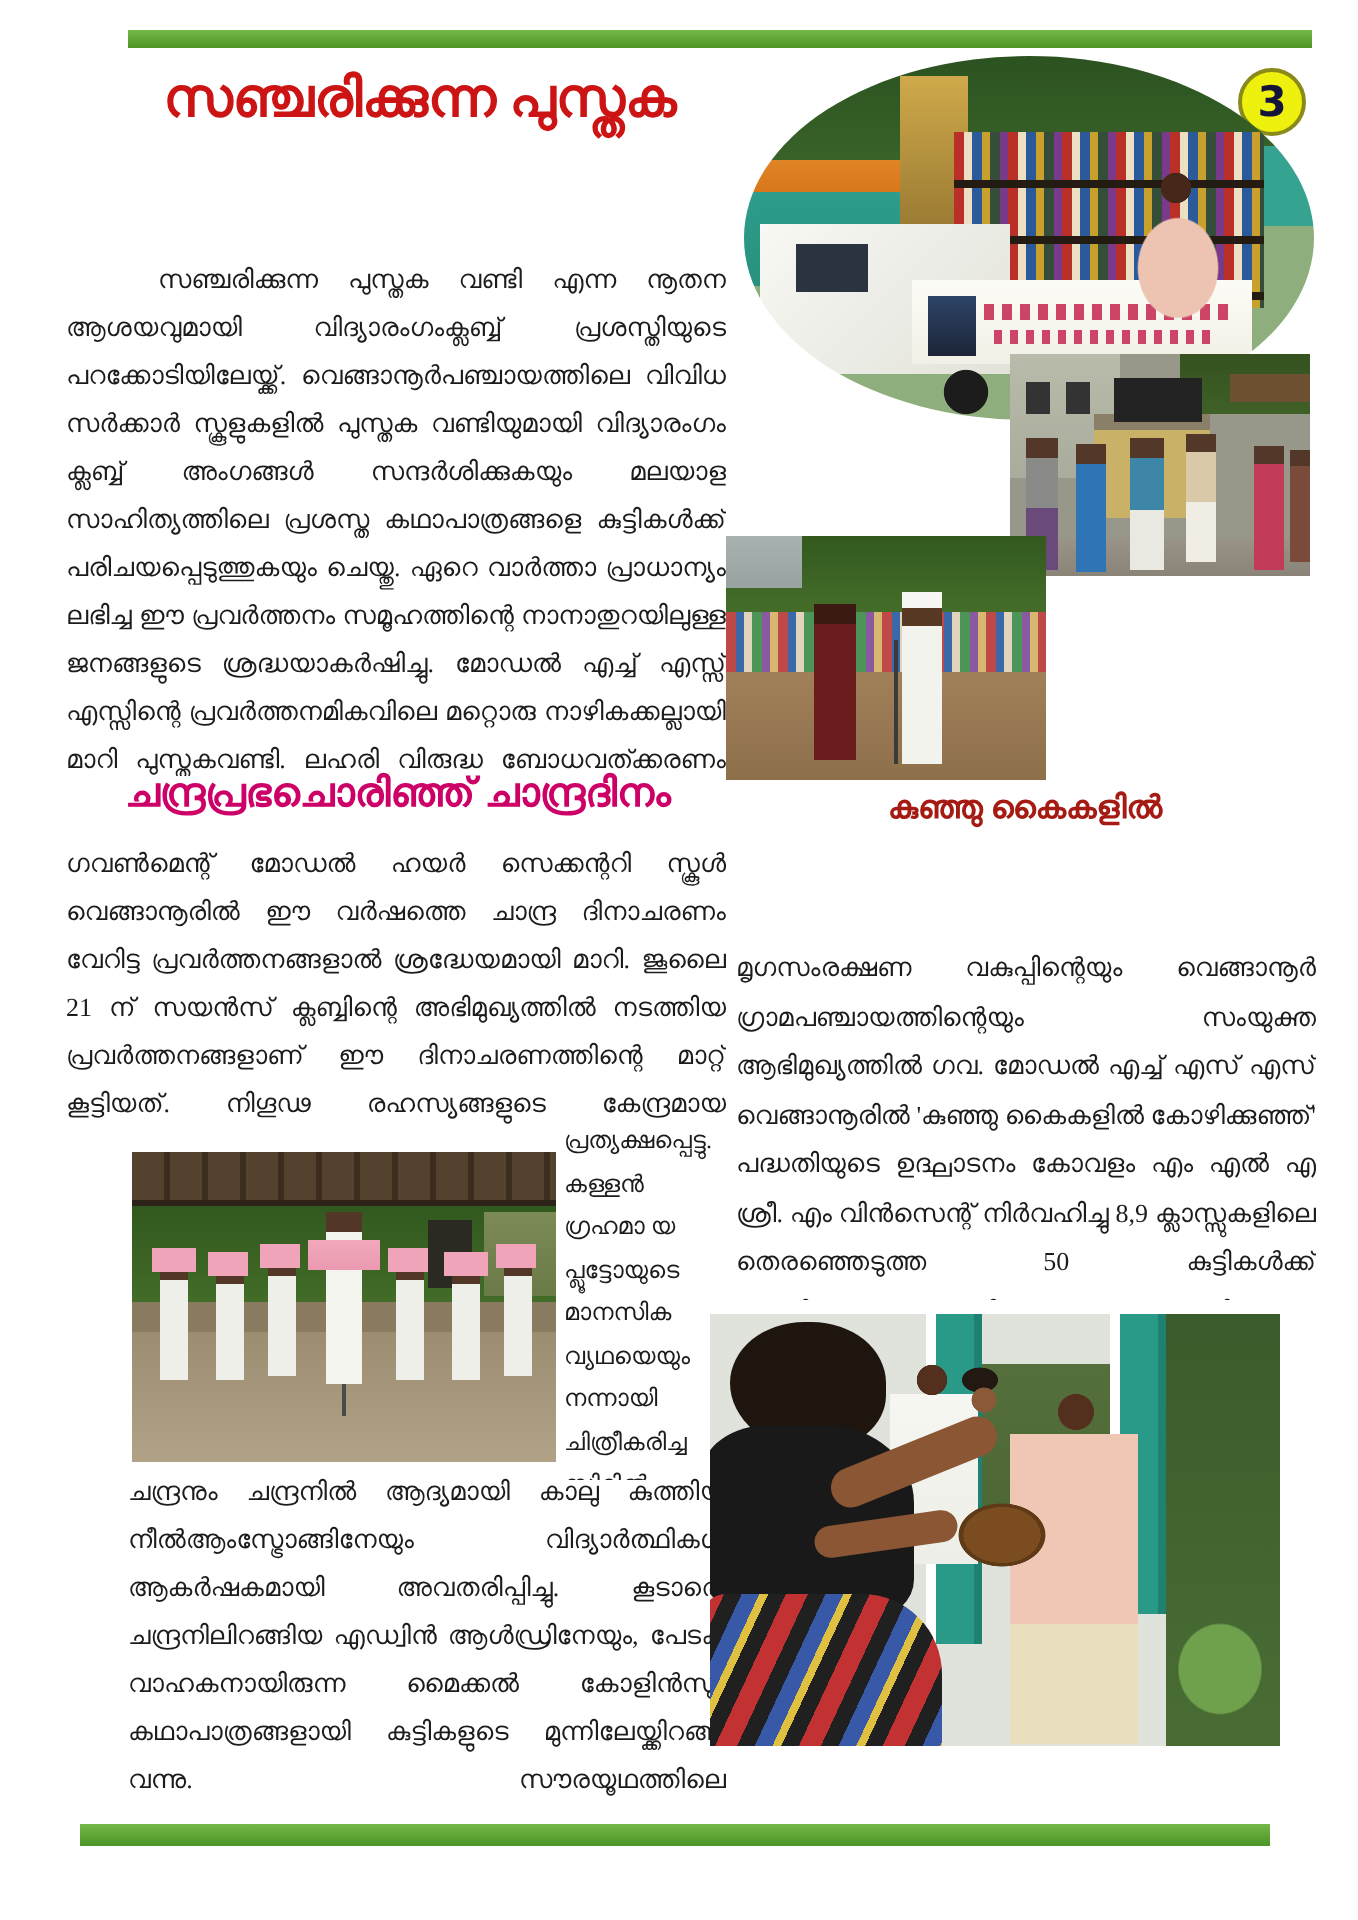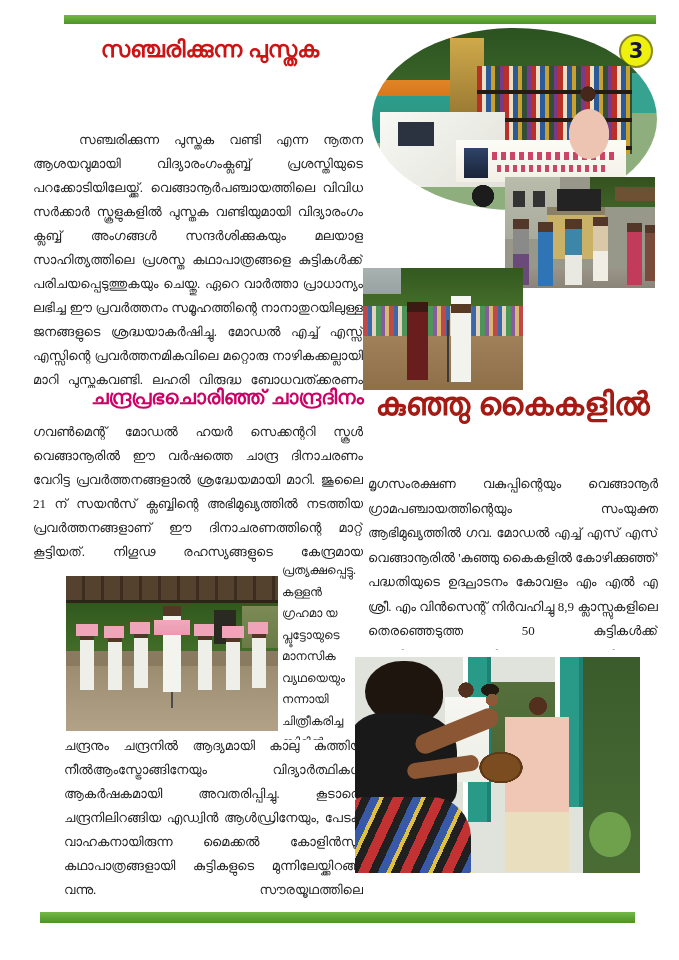--- a/index.html
+++ b/index.html
@@ -14,29 +14,29 @@
   
   .page-num{
     position:absolute;left:619px;top:34px;width:34px;height:34px;border-radius:50%;
     background:#eef00e;border:2px solid #8a8a1a;box-sizing:border-box;
     display:flex;align-items:center;justify-content:center;
     font-weight:bold;font-size:21px;color:#14143a;font-family:"DejaVu Sans",sans-serif;
   }
   
   .a1-title{
     position:absolute;left:45px;top:34px;width:330px;text-align:center;
-    font-weight:bold;font-size:23px;line-height:31px;color:var(--headline-red,#cc1414);
+    font-weight:bold;font-size:27px;line-height:31px;color:var(--headline-red,#cc1414);
   }
   .a2-title{
-    position:absolute;left:34px;top:384px;width:330px;text-align:right;
+    position:absolute;left:34px;top:384px;width:330px;text-align:center;
     font-weight:bold;font-size:20px;line-height:26px;color:var(--headline-magenta,#cc0066);
   }
   .a3-title{
     position:absolute;left:370px;top:386px;width:285px;text-align:center;
-    font-weight:bold;font-size:32px;line-height:37px;color:var(--headline-maroon,#a51a12);
+    font-weight:bold;font-size:16px;line-height:37px;color:var(--headline-maroon,#a51a12);
   }
   
   .body-txt{position:absolute;text-align:justify;font-size:13px;line-height:24px;overflow:hidden;}
   .a1-body{left:33px;top:128px;width:330px;height:260px;text-indent:46px;}
   .a2-body-top{left:33px;top:420px;width:330px;height:146px;}
   .a2-body-side{left:282px;top:560px;width:80px;height:180px;font-size:12px;line-height:21.5px;text-align:left;}
   .a2-body-bottom{left:64px;top:734px;width:299px;height:170px;}
   .a3-body{left:368px;top:472px;width:290px;height:178px;line-height:24.5px;}
   
   .photo{position:absolute;overflow:hidden;}

